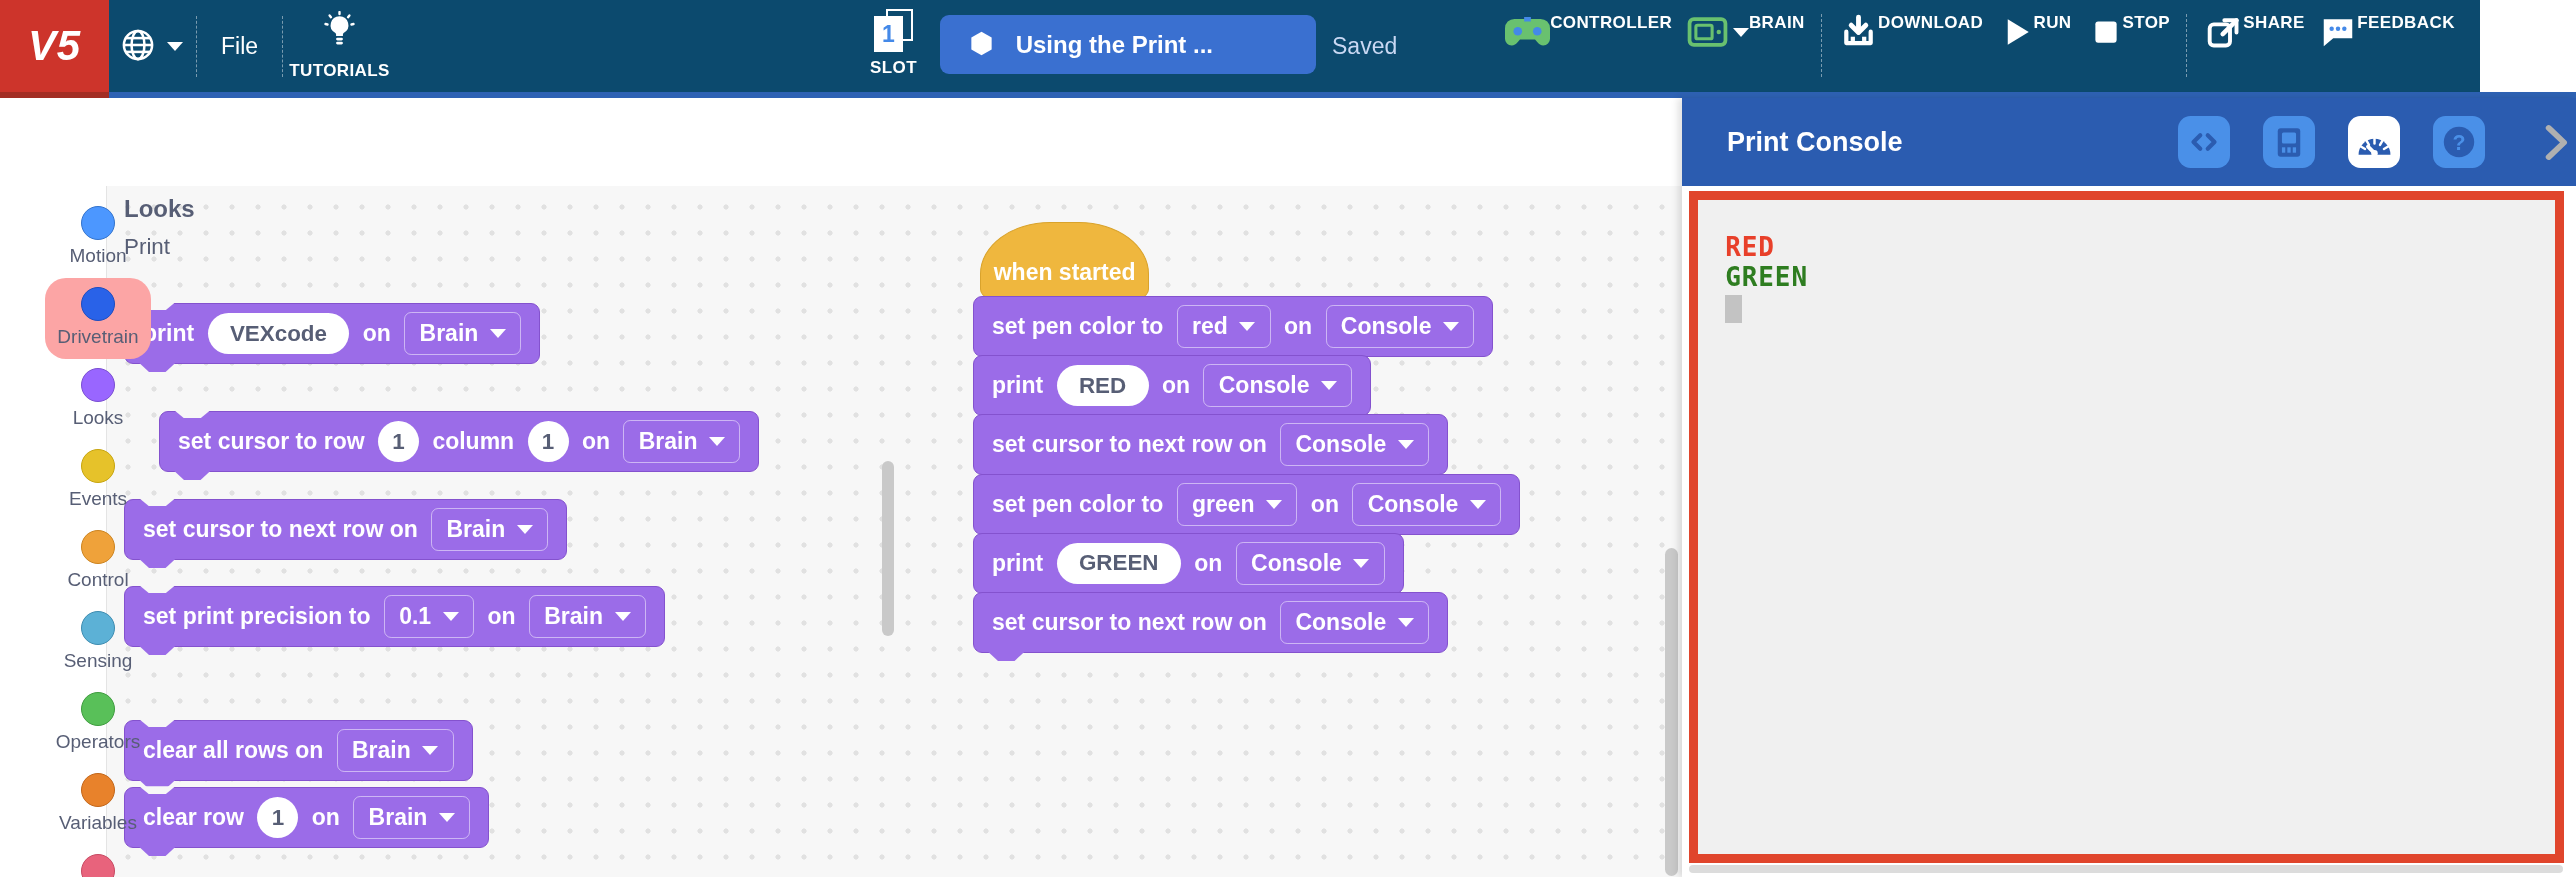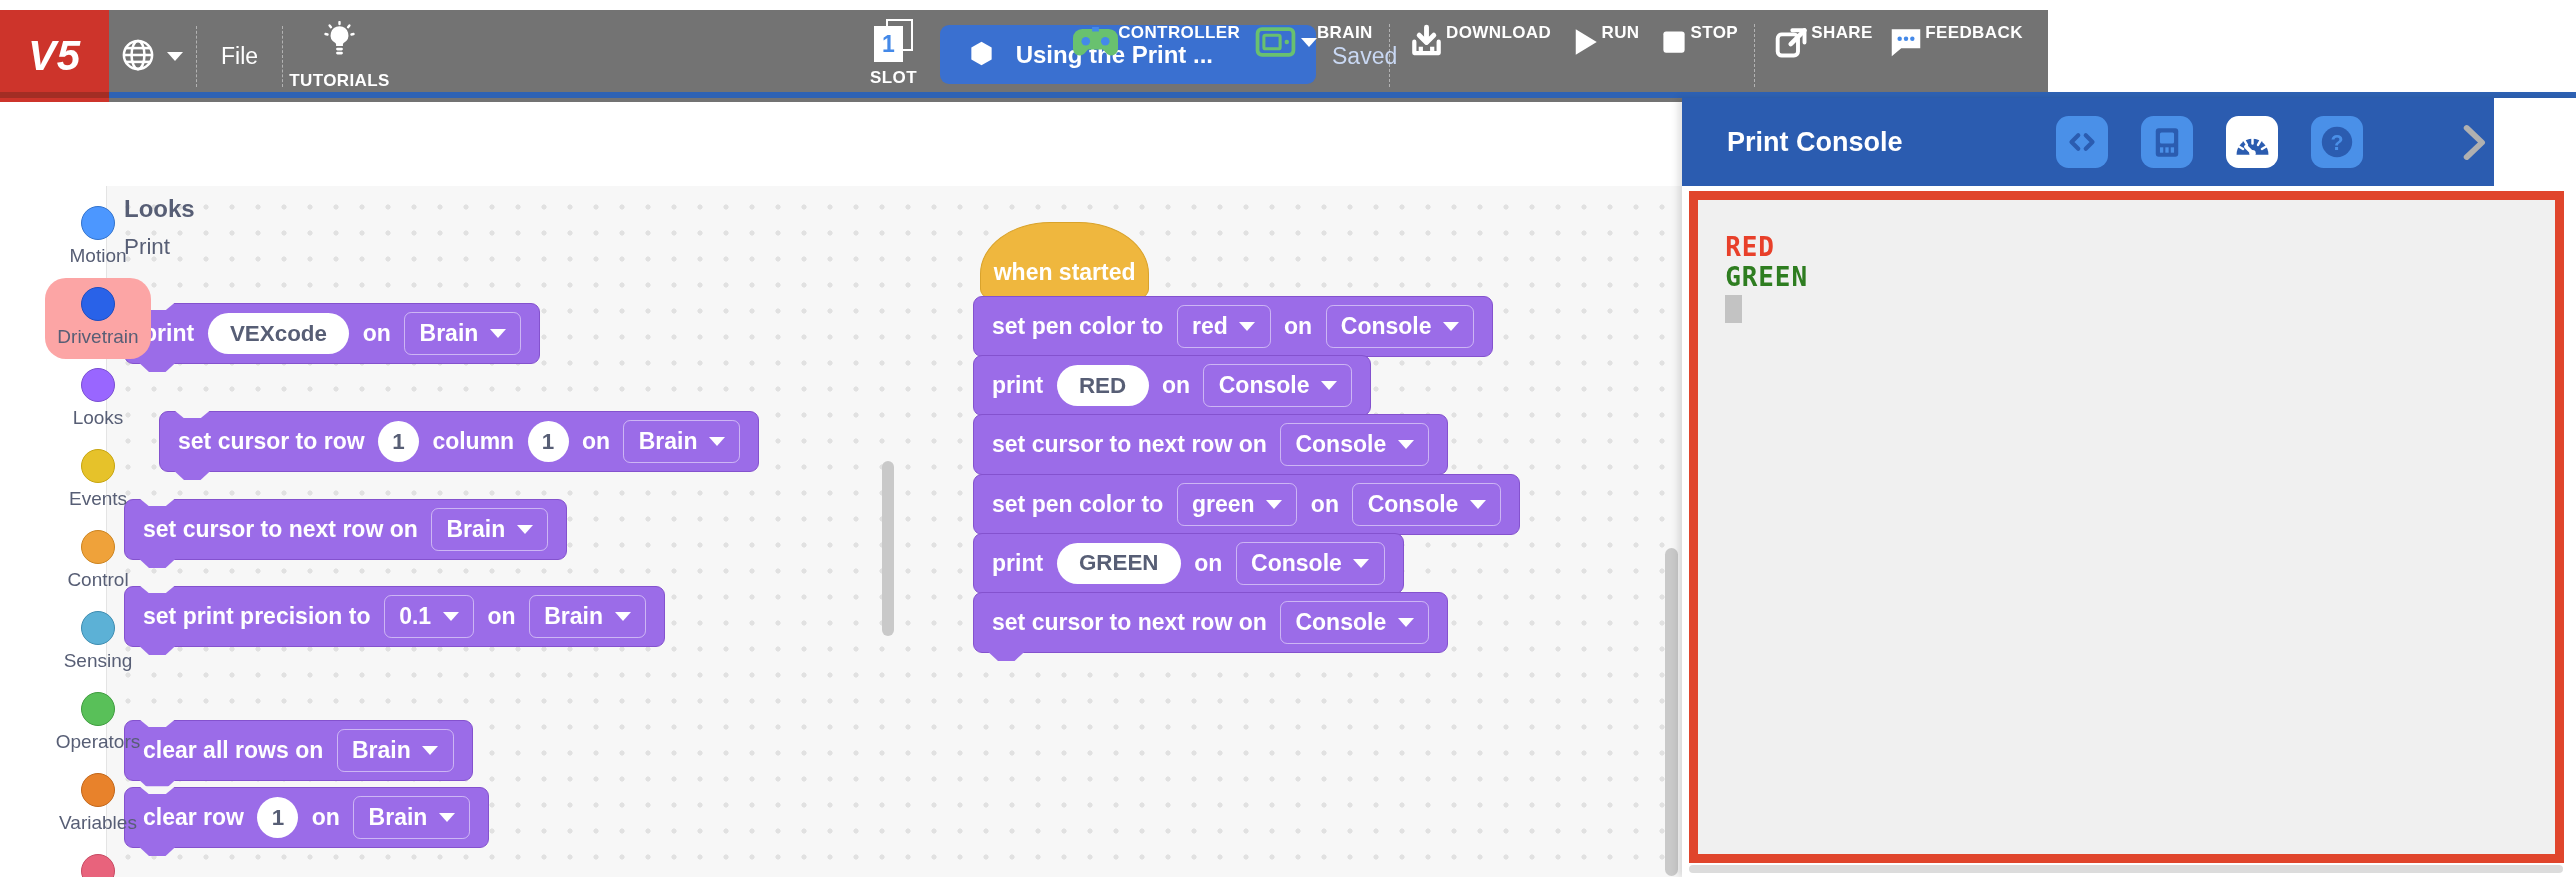--- a/index.html
+++ b/index.html
@@ -1,21 +1,21 @@
 <!DOCTYPE html>
 <html style="font-size:14.3px"><head>
 <meta charset="utf-8">
 <style>
   * { margin:0; padding:0; box-sizing:border-box; }
   html,body { width:2576px; height:877px; overflow:hidden; background:#fff;
               font-family:"Liberation Sans", sans-serif; }
   #app { position:relative; width:2576px; height:877px; overflow:hidden; }
 
   
-  #toolbar { position:absolute; left:0; top:0; width:2048px; height:92px; background:#737373;margin-top:10px; }
+  #toolbar { position:absolute; left:0; top:0; width:2480px; height:92px; background:#0c4a6e; }
   #toolbar-strip { position:absolute; left:0; top:92px; width:2576px; height:6.3px; background:#2E62B4; }
   #toolbar-strip-logo { position:absolute; left:0; top:0; width:109px; height:6.3px; background:#A32D24; }
   #logo { position:absolute; left:0; top:0; width:109px; height:92px; background:#CD342B;
           display:flex; align-items:center; justify-content:center;
           color:#fff; font-size:42px; font-weight:bold; font-style:italic; letter-spacing:0.9px; }
   .tb-item { position:absolute; color:#fff; }
   #globe-group { left:120px; top:27px; display:flex; align-items:center; gap:10.7px; }
   #file-menu { left:221px; top:0; height:92px; display:flex; align-items:center; font-size:23px; }
   .tb-dash { position:absolute; top:16px; height:61px; border-left:1.8px dashed rgba(255,255,255,.45); }
   .tb-stack { display:flex; flex-direction:column; align-items:center; }
@@ -100,22 +100,22 @@
                 background:#EFB73E; clip-path:polygon(0 0,100% 0,73% 100%,27% 100%); }
   #script .block { margin-top:-1.8px; }
 
   .scroll-thumb { position:absolute; background:#C9C9C9; border-radius:7.2px; cursor:pointer; }
   #palette-thumb { left:775px; top:275px; width:11.6px; height:175px; }
   #canvas-thumb  { left:1558px; top:362px; width:13.4px; height:328px; }
 
   
   #panel { position:absolute; left:1682px; top:98px; width:894px; height:779px; background:#fff;
            box-shadow:-4.5px 0 7.2px rgba(0,0,0,.12); z-index:4; }
-  #panel-header { position:absolute; left:0; top:0; width:812px; height:88px; background:#2B5CB0;
-                  display:flex; align-items:center;gap:40px; }
+  #panel-header { position:absolute; left:0; top:0; width:894px; height:88px; background:#2B5CB0;
+                  display:flex; align-items:center; }
   #panel-title { margin-left:45px; color:#fff; font-size:27px; font-weight:bold; flex:0 0 auto; }
   #panel-icons { margin-left:auto; margin-right:25px; display:flex; align-items:center; gap:33px; }
   .panel-btn { width:52px; height:52px; border-radius:12.5px; background:#4A90E8; color:#2B5CB0;
                display:flex; align-items:center; justify-content:center; cursor:pointer; }
   .panel-btn.selected { background:#fff; }
   #panel-chevron { margin-left:25px; cursor:pointer; display:flex; align-items:center; }
   #panel-body { position:absolute; left:0; top:88px; width:894px; height:691px; background:#fff; }
   #console-box { position:absolute; left:7.2px; top:5.4px; right:12.5px; bottom:14.3px;
                  border:9.8px solid #E0452C; background:#F0F0F0; padding:32px 0 0 27px; overflow:hidden; }
   .console-line { font-family:"DejaVu Sans Mono", monospace; font-weight:bold; font-size:26px;

